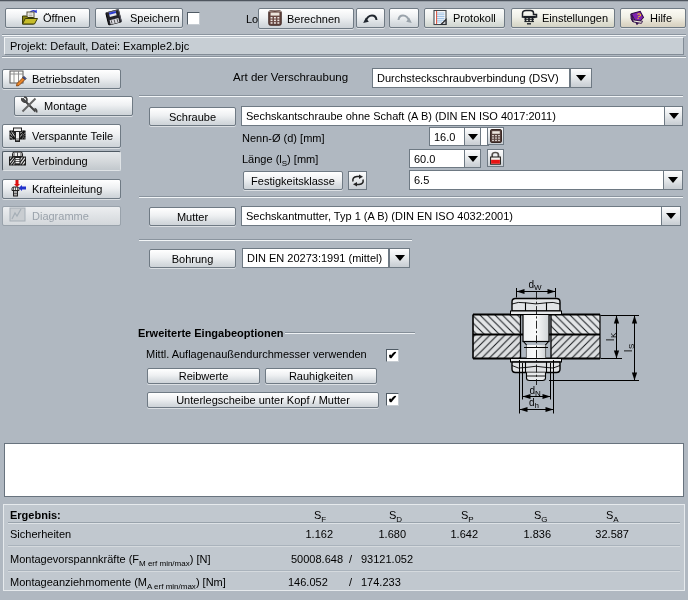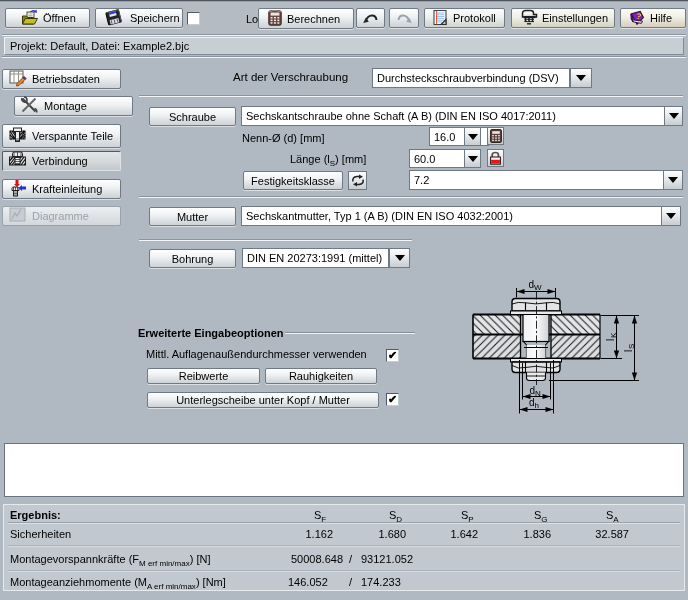--- a/index.html
+++ b/index.html
@@ -223,21 +223,21 @@
     <rect x="2.2" y="8.4" width="1.6" height="1.3"></rect>
         <rect x="5.2" y="8.4" width="1.6" height="1.3"></rect>
         <rect x="8.2" y="8.4" width="1.6" height="1.3"></rect>
     <rect x="2.2" y="10.8" width="1.6" height="1.3"></rect>
         <rect x="5.2" y="10.8" width="1.6" height="1.3"></rect>
         <rect x="8.2" y="10.8" width="1.6" height="1.3"></rect>
       </g>
   </svg>
   </div>
 
-<div class="lab" style="left:242px;top:153px;margin-left:48px;">Länge (l<sub>S</sub>) [mm]</div>
+<div class="lab" style="left:242px;top:153px;">Länge (l<sub>S</sub>) [mm]</div>
 <div class="fld" style="left:409px;top:149px;width:56px;height:19px;">60.0</div>
 <div class="arw" style="left:464px;top:149px;width:17px;height:19px;">
     <span class="tri"></span>
   </div>
 <div class="arw" style="left:487px;top:149px;width:17px;height:18px;">
   <svg width="13" height="14" viewBox="0 0 13 14">
     <path d="M3.2 6.5 L3.2 3.8 q0 -2.3 3.1 -2.3 q3.1 0 3.1 2.3 L9.4 6.5" fill="none" stroke="#55504c" stroke-width="1.7"></path>
     <rect x="1.6" y="6" width="9.8" height="7.2" fill="#f2f0ec" stroke="#1c1814" stroke-width="1"></rect>
     <rect x="2.1" y="8.8" width="8.8" height="3.9" fill="#e81414"></rect>
   </svg>
@@ -245,21 +245,21 @@
 
 <div class="btn" style="left:243px;top:171px;width:100px;height:19px;font-size:11px;">Festigkeitsklasse</div>
 <div class="arw" style="left:348px;top:171px;width:19px;height:19px;">
   <svg width="14" height="13" viewBox="0 0 14 13">
     <path d="M2 7.5 q-1 -4.5 4 -5 l3 0" fill="none" stroke="#222" stroke-width="1.5"></path>
     <path d="M8 0.5 L12 2.8 L8 5 Z" fill="#222"></path>
     <path d="M12 5.5 q1 4.5 -4 5 l-3 0" fill="none" stroke="#222" stroke-width="1.5"></path>
     <path d="M6 8 L2 10.2 L6 12.5 Z" fill="#222"></path>
   </svg>
   </div>
-<div class="fld" style="left:409px;top:170px;width:255px;height:20px;">7.2</div>
+<div class="fld" style="left:409px;top:170px;width:255px;height:20px;">6.5</div>
 <div class="arw" style="left:663px;top:170px;width:20px;height:20px;">
     <span class="tri"></span>
   </div>
 <div class="etch" style="left:139px;top:196px;width:544px;"></div>
 
 <div class="btn" style="left:149px;top:207px;width:87px;height:19px;">Mutter</div>
 <div class="fld" style="left:241px;top:206px;width:421px;height:20px;">Sechskantmutter, Typ 1 (A B) (DIN EN ISO 4032:2001)</div>
 <div class="arw" style="left:661px;top:206px;width:20px;height:20px;">
     <span class="tri"></span>
   </div>

